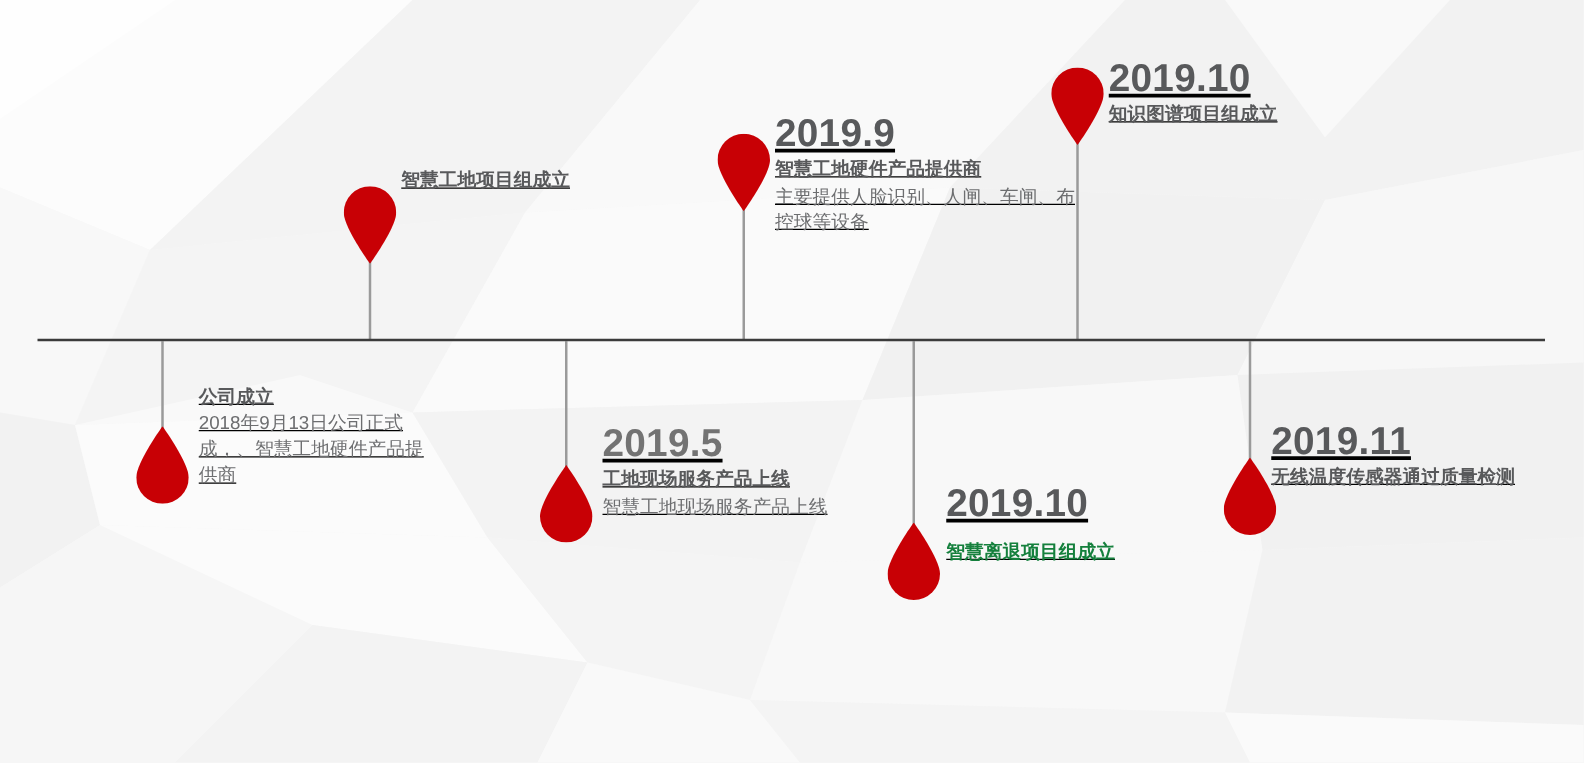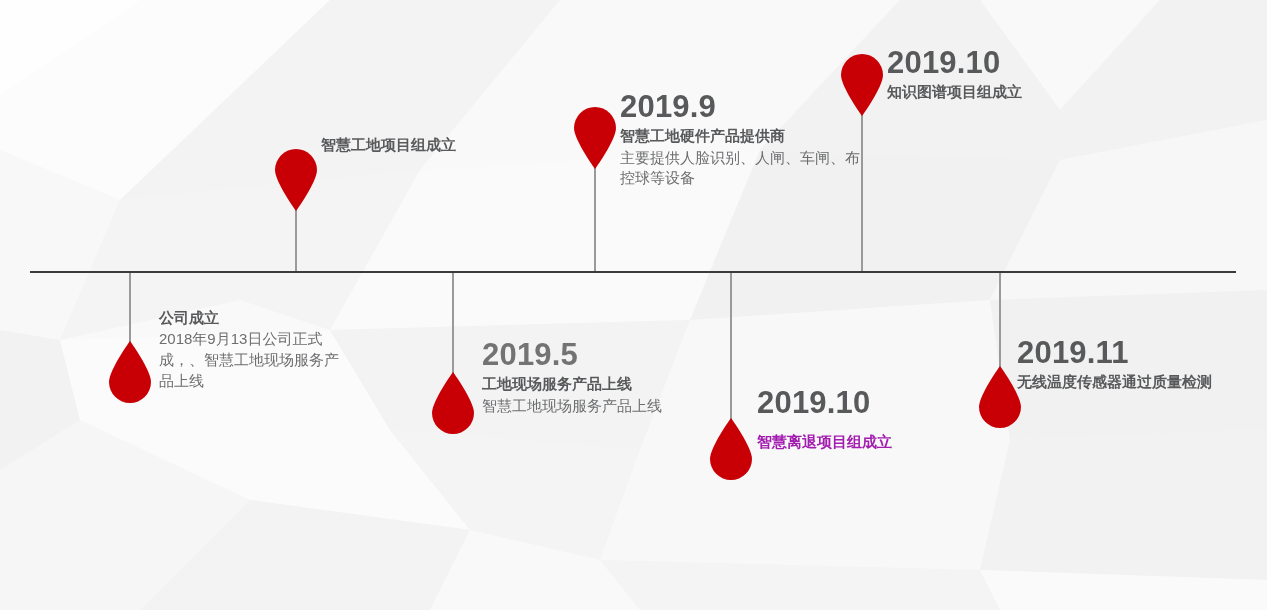--- a/index.html
+++ b/index.html
@@ -52,20 +52,21 @@
   .pin {
     position: absolute;
     z-index: 4;
   }
   .pin svg { display: block; }
 
   
   .entry {
     position: absolute;
     z-index: 5;
+    text-decoration: underline;
   }
   .entry .year {
     font-size: 31px;
     font-weight: bold;
     color: #58595b;
     line-height: 1.08;
     letter-spacing: 0.2px;
     white-space: nowrap;
   }
   .entry .title {
@@ -123,21 +124,21 @@
 
   <div id="events-layer">
       <div class="stem" style="left: 129px; top: 273px; height: 73px; background: rgb(154, 154, 154);"></div>
       <div class="pin" style="left: 109px; top: 341px;">
         <svg width="42" height="62" viewBox="0 0 42 62">
             <path d="M21,0 C21,0 42,29 42,41 A21,21 0 1,1 0,41 C0,29 21,0 21,0 Z" fill="#c80005"></path>
           </svg>
       </div>
       <div class="entry" style="left: 159px; top: 305px; width: 190px;">
         <div class="title" style="color: rgb(88, 89, 91);">公司成立</div>
-        <div class="desc" style="color: rgb(109, 110, 112);">2018年9月13日公司正式成，、智慧工地现场服务产品上线</div>
+        <div class="desc" style="color: rgb(109, 110, 112);">2018年9月13日公司正式成，、智慧工地硬件产品提供商</div>
       </div>
       <div class="stem" style="left: 295px; top: 200px; height: 72px; background: rgb(154, 154, 154);"></div>
       <div class="pin" style="left: 275px; top: 149px;">
         <svg width="42" height="62" viewBox="0 0 42 62">
             <path d="M21,62 C21,62 42,33 42,21 A21,21 0 1,0 0,21 C0,33 21,62 21,62 Z" fill="#c80005"></path>
           </svg>
       </div>
       <div class="entry" style="left: 321px; top: 132px; width: 260px;">
         <div class="title" style="color: rgb(88, 89, 91);">智慧工地项目组成立</div>
       </div>
@@ -164,21 +165,21 @@
         <div class="desc" style="color: rgb(109, 110, 112);">主要提供人脸识别、人闸、车闸、布控球等设备</div>
       </div>
       <div class="stem" style="left: 730px; top: 273px; height: 150px; background: rgb(154, 154, 154);"></div>
       <div class="pin" style="left: 710px; top: 418px;">
         <svg width="42" height="62" viewBox="0 0 42 62">
             <path d="M21,0 C21,0 42,29 42,41 A21,21 0 1,1 0,41 C0,29 21,0 21,0 Z" fill="#c80005"></path>
           </svg>
       </div>
       <div class="entry" style="left: 757px; top: 386px; width: 250px;">
         <div class="year" style="color: rgb(88, 89, 91);">2019.10</div>
-        <div class="title" style="color: #a21caf; margin-top: 12px;">智慧离退项目组成立</div>
+        <div class="title" style="color: #15803d; margin-top: 12px;">智慧离退项目组成立</div>
       </div>
       <div class="stem" style="left: 861px; top: 105px; height: 167px; background: rgb(154, 154, 154);"></div>
       <div class="pin" style="left: 841px; top: 54px;">
         <svg width="42" height="62" viewBox="0 0 42 62">
             <path d="M21,62 C21,62 42,33 42,21 A21,21 0 1,0 0,21 C0,33 21,62 21,62 Z" fill="#c80005"></path>
           </svg>
       </div>
       <div class="entry" style="left: 887px; top: 46px; width: 250px;">
         <div class="year" style="color: rgb(88, 89, 91);">2019.10</div>
         <div class="title" style="color: rgb(88, 89, 91);">知识图谱项目组成立</div>

